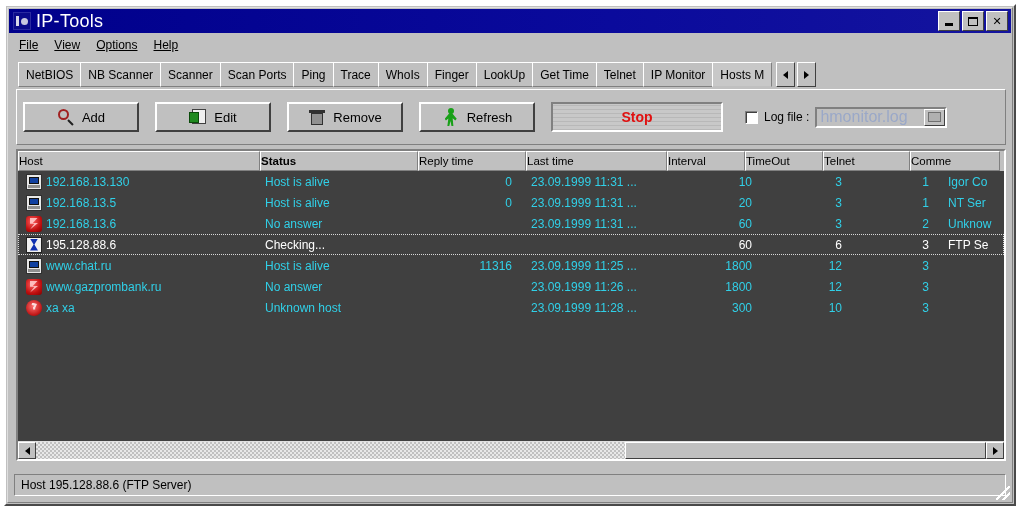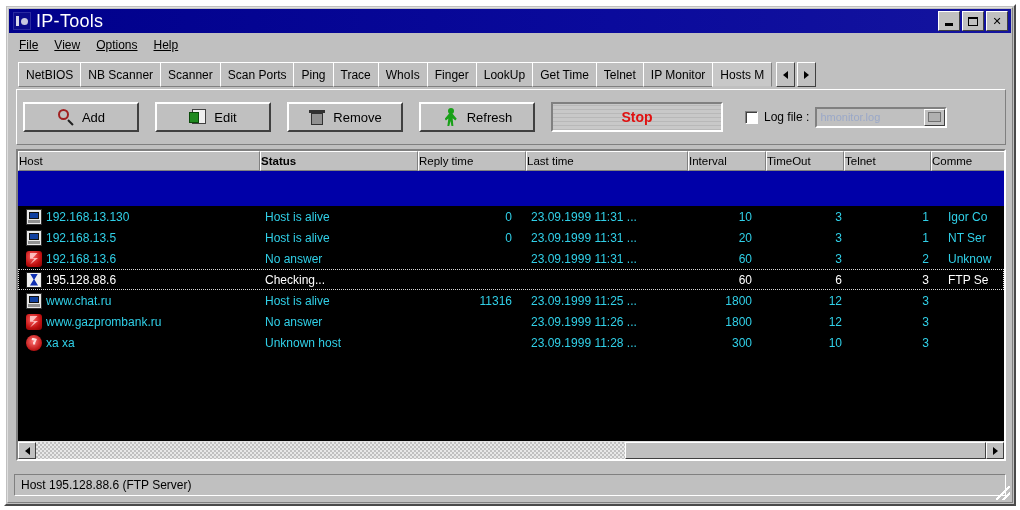--- a/index.html
+++ b/index.html
@@ -373,21 +373,21 @@
     width: 132px;
     background: #c0c0c0;
     border-top: 2px solid #808080;
     border-left: 2px solid #808080;
     border-right: 2px solid #ffffff;
     border-bottom: 2px solid #ffffff;
     box-sizing: border-box;
   }
   .logfile-text {
     flex: 1 1 auto;
-    font-size: 11px;
+    font-size: 16px;
     color: #9aa8c8;
     display: flex;
     align-items: center;
     padding-left: 3px;
     overflow: hidden;
     white-space: nowrap;
   }
   .logfile-browse {
     width: 21px;
     background: #c0c0c0;
@@ -442,23 +442,22 @@
     white-space: nowrap;
     cursor: default;
     flex: 0 0 auto;
   }
   .lv-body {
     position: absolute;
     left: 0;
     top: 20px;
     right: 0;
     bottom: 18px;
-    background: #000000;
+    background: #404040;
     overflow: hidden;
-    margin-top: 35px;
   }
   .lv-row {
     display: flex;
     height: 21px;
     align-items: center;
     font-size: 12px;
     color: #30d0e8;
     box-sizing: border-box;
     cursor: default;
   }
@@ -748,21 +747,21 @@
       <div class="lv-header">
           <div class="lv-col" style="width: 242px;">
             <span>Host</span>
           </div>
           <div class="lv-col" style="width: 158px; font-weight: bold;">
             <span>Status</span>
           </div>
           <div class="lv-col" style="width: 108px;">
             <span>Reply time</span>
           </div>
-          <div class="lv-col" style="width: 162px;">
+          <div class="lv-col" style="width: 141px;">
             <span>Last time</span>
           </div>
           <div class="lv-col" style="width: 78px;">
             <span>Interval</span>
           </div>
           <div class="lv-col" style="width: 78px;">
             <span>TimeOut</span>
           </div>
           <div class="lv-col" style="width: 87px;">
             <span>Telnet</span>

